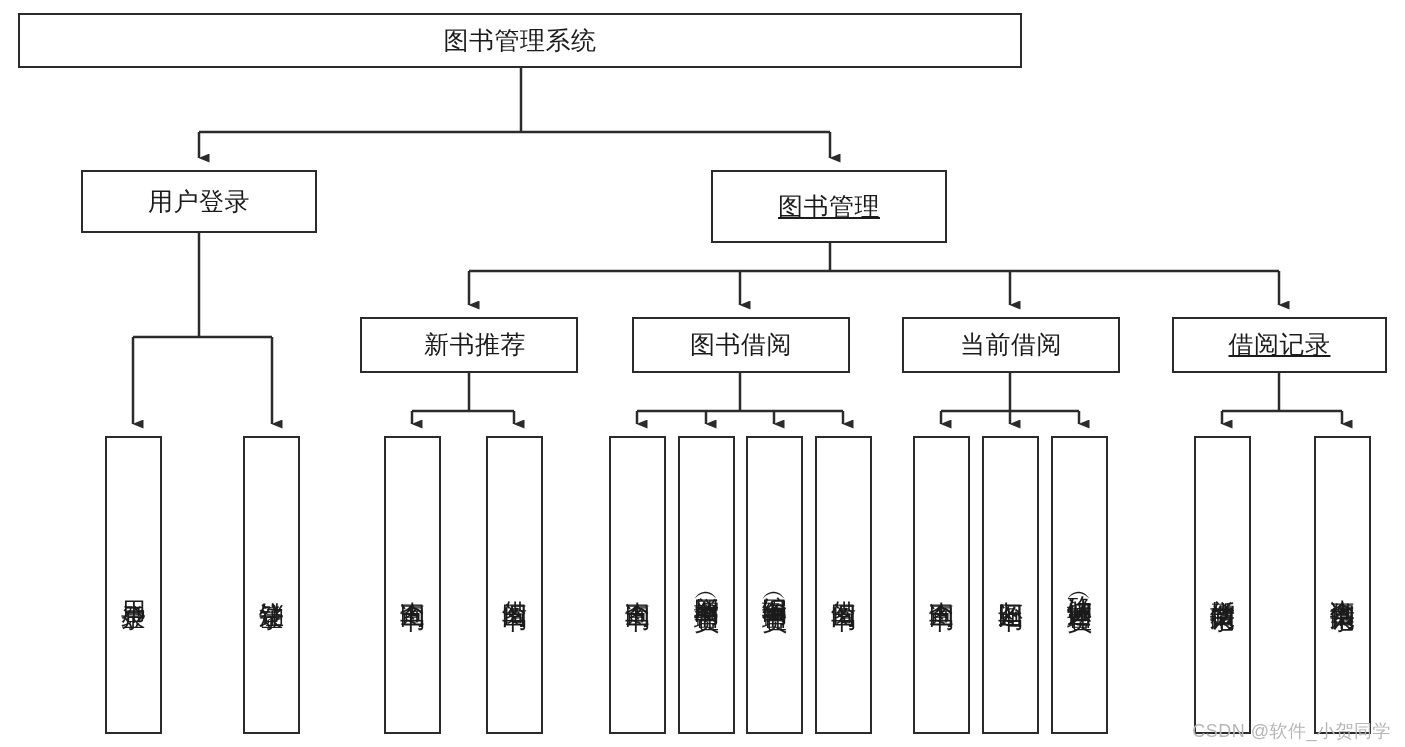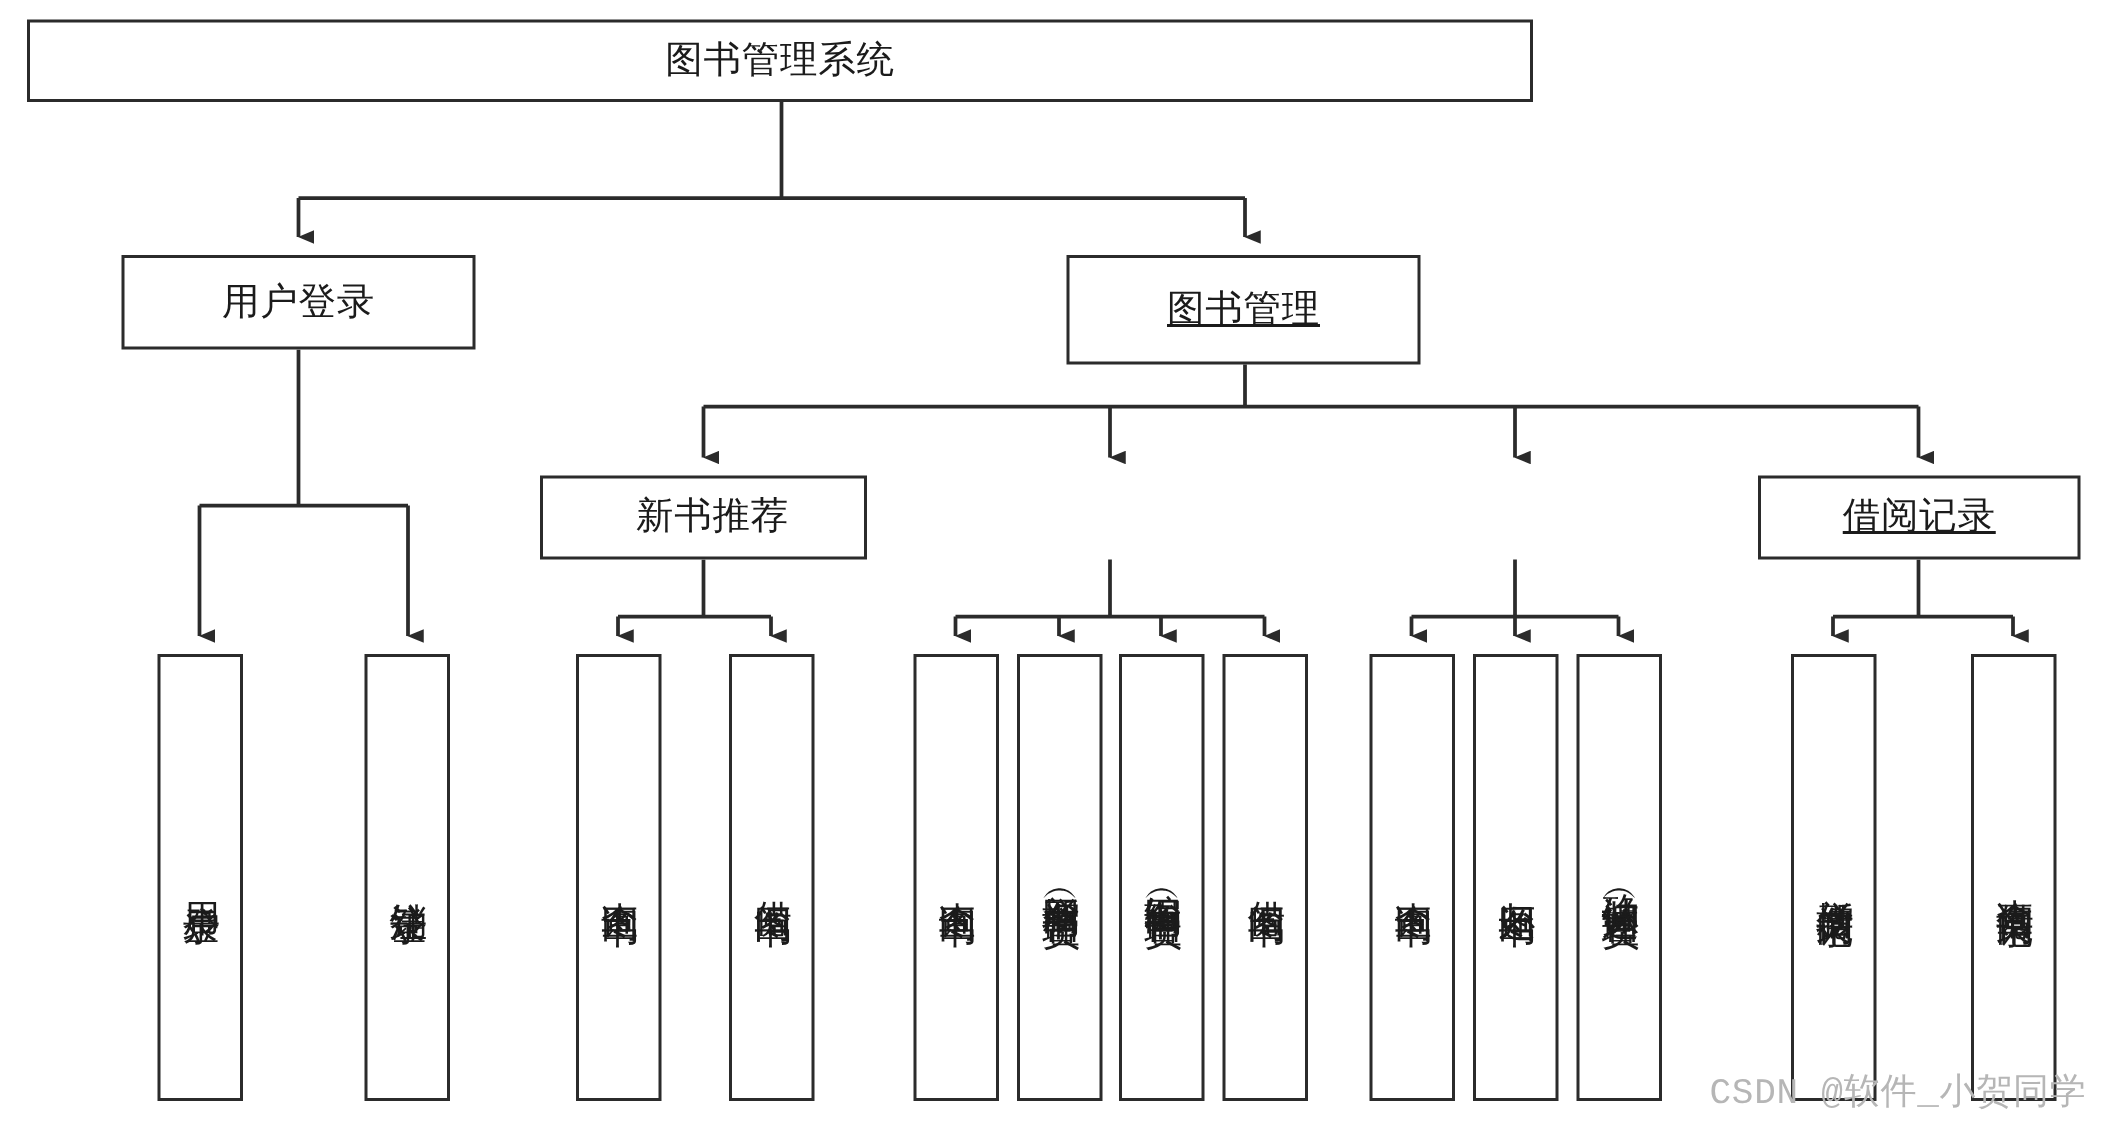--- a/index.html
+++ b/index.html
@@ -51,26 +51,25 @@
   }
   .node.vert .vtext {
     writing-mode: vertical-rl;
     text-orientation: upright;
     display: block;
   }
   .watermark {
     position: absolute;
     right: 14px;
     bottom: 4px;
-    font-size: 24px;
+    font-size: 18px;
     color: #b6b6b6;
     letter-spacing: 0.5px;
     z-index: 3;
     white-space: nowrap;
-    font-family: Liberation Mono, monospace;
   }
 </style>
 </head>
 <body>
 
 <div id="stage">
 
   <svg id="wires" viewBox="0 0 1405 747">
     <defs>
       <marker id="arw" markerWidth="9" markerHeight="11" refX="4.5" refY="10.5" orient="auto" markerUnits="userSpaceOnUse">
@@ -128,20 +127,26 @@
   <div class="node horiz" style="left:81px; top:170px; width:236px; height:63px;">
     <span>用户登录</span>
   </div>
   <div class="node horiz" style="left:711px; top:170px; width:236px; height:73px;text-decoration:underline;">
     <span>图书管理</span>
   </div>
 
   <div class="node horiz" style="left:360px; top:317px; width:218px; height:56px;padding-left:12px;">
     <span>新书推荐</span>
   </div>
+  <div class="node horiz" style="left:632px; top:317px; width:218px; height:56px;">
+    <span>图书借阅</span>
+  </div>
+  <div class="node horiz" style="left:902px; top:317px; width:218px; height:56px;">
+    <span>当前借阅</span>
+  </div>
   <div class="node horiz" style="left:1172px; top:317px; width:215px; height:56px;text-decoration:underline;">
     <span>借阅记录</span>
   </div>
 
   <div class="node vert" style="left:105px; top:436px; width:57px; height:298px;">
     <span class="vtext">用户登录</span>
   </div>
   <div class="node vert" style="left:243px; top:436px; width:57px; height:298px;">
     <span class="vtext">注销登录</span>
   </div>

